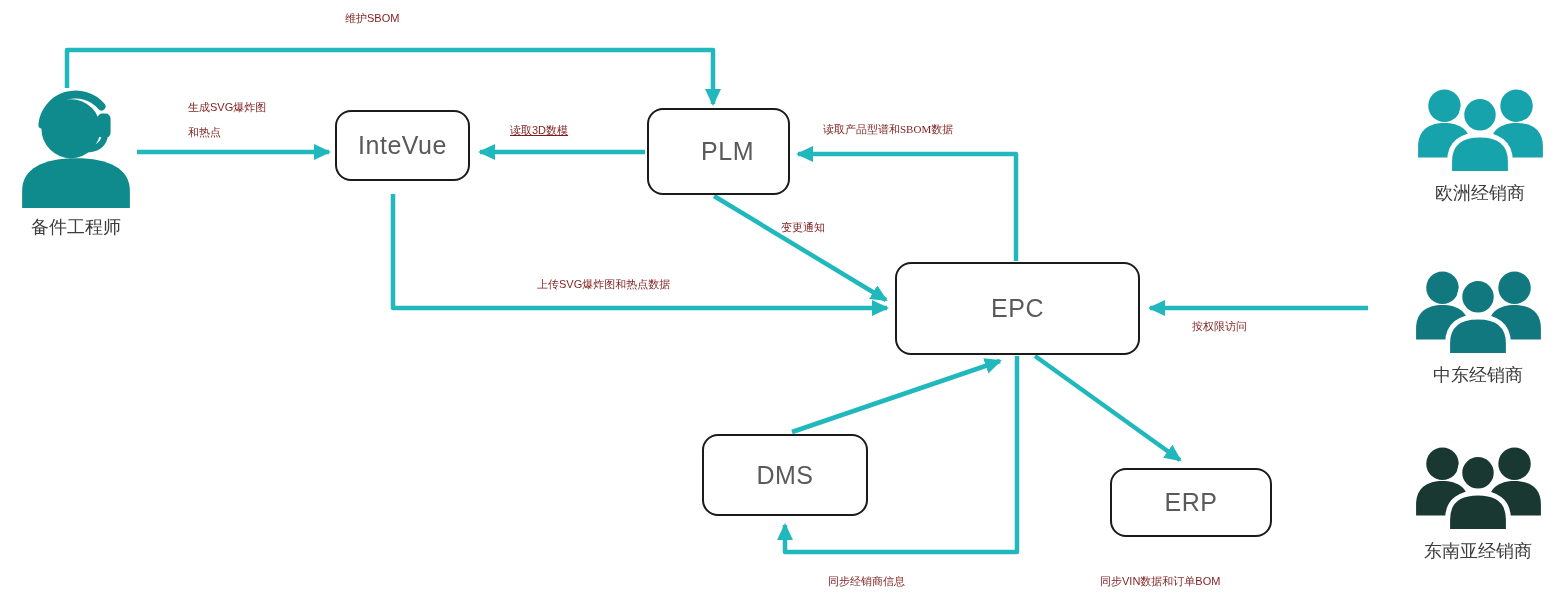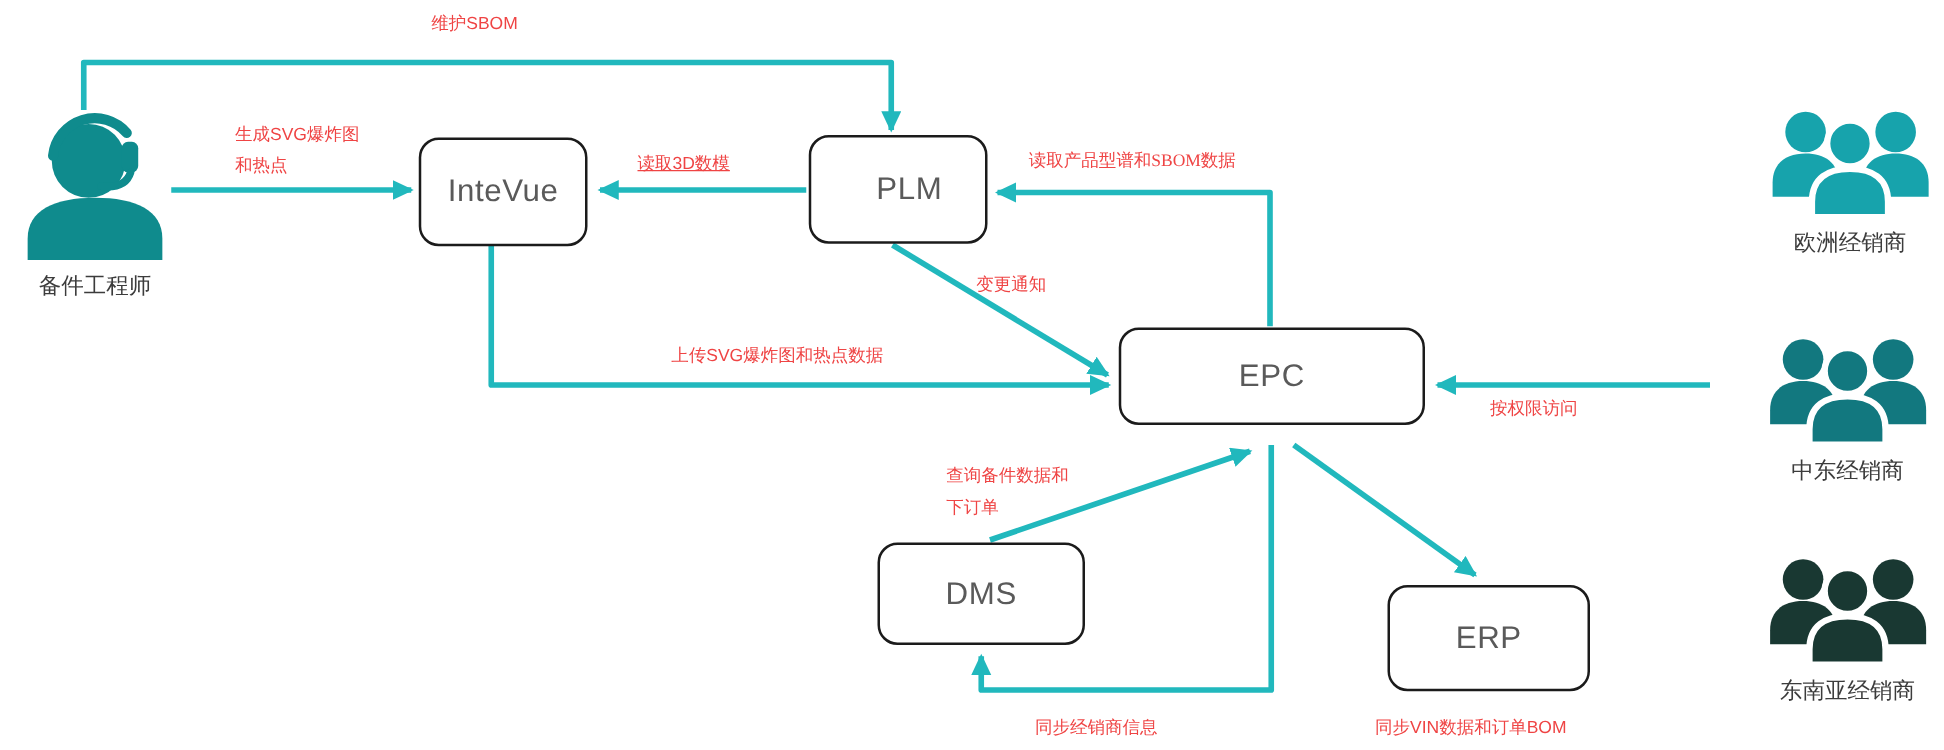--- a/index.html
+++ b/index.html
@@ -18,22 +18,22 @@
     border-radius:16px;
     display:flex;align-items:center;justify-content:center;
     color:#5a5a5a;
     font-size:25px;
     letter-spacing:0.5px;
     box-sizing:border-box;
     z-index:2;
   }
   .edge-label{
     position:absolute;
-    color:#ef4444;
-    font-size:14px;
+    color:#7f1d1d;
+    font-size:11px;
     line-height:25px;
     white-space:nowrap;
     z-index:3;
   }
   .actor{
     position:absolute;
     display:flex;flex-direction:column;align-items:center;
     z-index:2;
   }
   .actor-label{
@@ -61,57 +61,53 @@
       <polyline points="1016,261 1016,154 798,154" marker-end="url(#arrow)"></polyline>
       <polyline points="714,196 886,300" marker-end="url(#arrow)"></polyline>
       <polyline points="393,194 393,308 887,308" marker-end="url(#arrow)"></polyline>
       <polyline points="1368,308 1150,308" marker-end="url(#arrow)"></polyline>
       <polyline points="792,432 1000,361" marker-end="url(#arrow)"></polyline>
       <polyline points="1017,356 1017,552 785,552 785,525" marker-end="url(#arrow)"></polyline>
       <polyline points="1035,356 1180,460" marker-end="url(#arrow)"></polyline>
     </g>
   </svg>
 
-  <div class="node" style="left:335px;top:110px;width:135px;height:87px;">
+  <div class="node" style="left:335px;top:110px;width:135px;height:71px;">
     <span>InteVue</span>
   </div>
   <div class="node" style="left:647px;top:108px;width:143px;height:87px;padding-left:18px;">
     <span>PLM</span>
   </div>
-  <div class="node" style="left:895px;top:262px;width:245px;height:78px;">
+  <div class="node" style="left:895px;top:262px;width:245px;height:93px;">
     <span>EPC</span>
   </div>
   <div class="node" style="left:702px;top:434px;width:166px;height:82px;">
     <span>DMS</span>
   </div>
-  <div class="node" style="left:1110px;top:468px;width:162px;height:85px;">
+  <div class="node" style="left:1110px;top:468px;width:162px;height:69px;">
     <span>ERP</span>
   </div>
 
   <div class="edge-label" style="left:345px;top:6px;">维护SBOM</div>
 
   <div class="edge-label" style="left:188px;top:95px;">
     <div>生成SVG爆炸图</div>
     <div>和热点</div>
   </div>
 
   <div class="edge-label" style="left:510px;top:118px;text-decoration:underline;">读取3D数模</div>
 
   <div class="edge-label" style="left:823px;top:117px;font-family:Liberation Serif, serif;">读取产品型谱和SBOM数据</div>
 
   <div class="edge-label" style="left:753px;top:215px;margin-left:28px;">变更通知</div>
 
   <div class="edge-label" style="left:537px;top:272px;">上传SVG爆炸图和热点数据</div>
 
   <div class="edge-label" style="left:1192px;top:270px;margin-top:44px;">按权限访问</div>
 
-  <div class="edge-label" style="left:757px;top:368px;">
-    <div>查询备件数据和</div>
-    <div>下订单</div>
-  </div>
 
   <div class="edge-label" style="left:828px;top:569px;">同步经销商信息</div>
 
   <div class="edge-label" style="left:1100px;top:569px;">同步VIN数据和订单BOM</div>
 
   <div class="actor" style="left:16px;top:86px;width:120px;">
     <span>
       <svg width="112" height="122" viewBox="0 0 110 120" fill="#0f8b8d">
         <circle cx="50" cy="42" r="29"></circle>
         <path d="M2,120 L2,103 C2,81 23,71 55,71 C87,71 108,81 108,103 L108,120 Z"></path>

